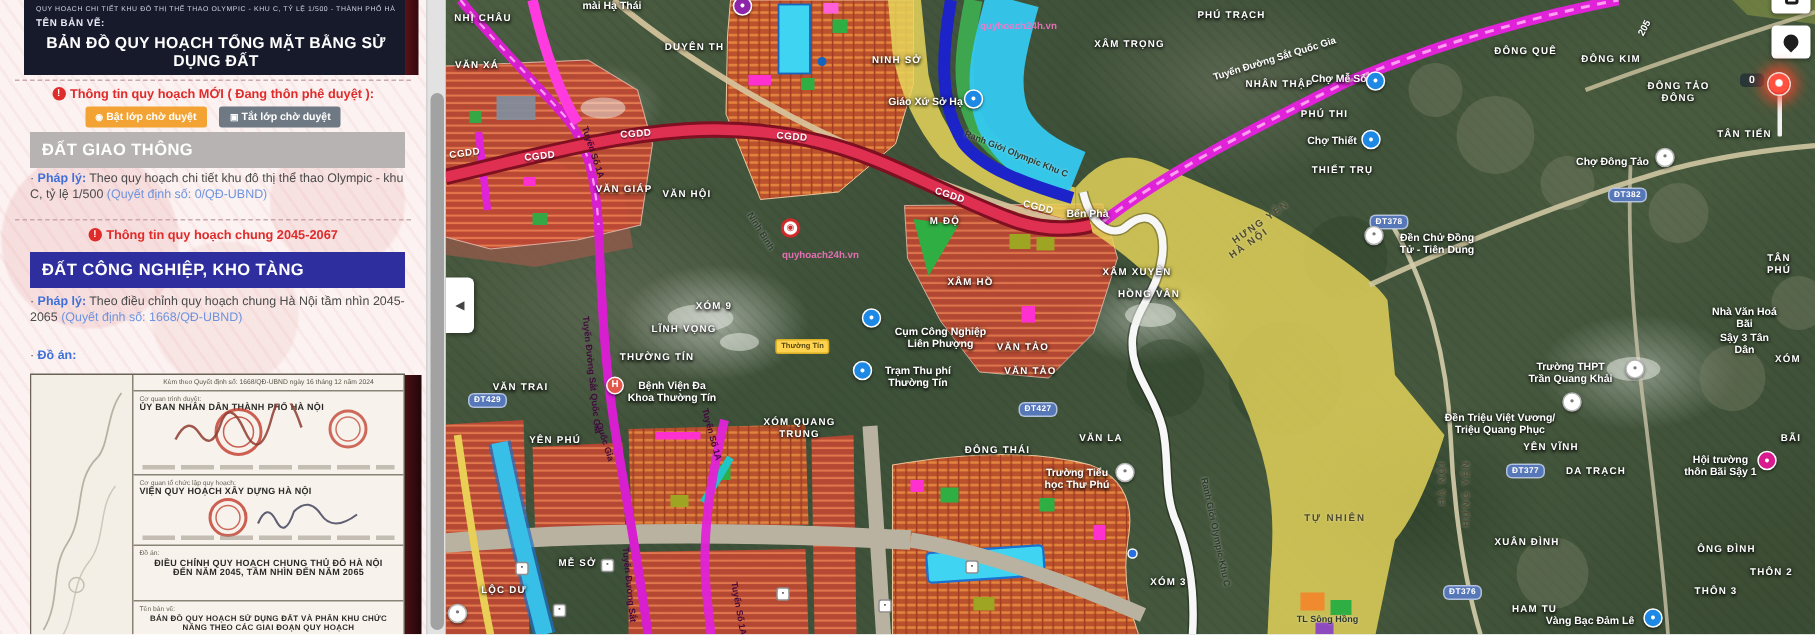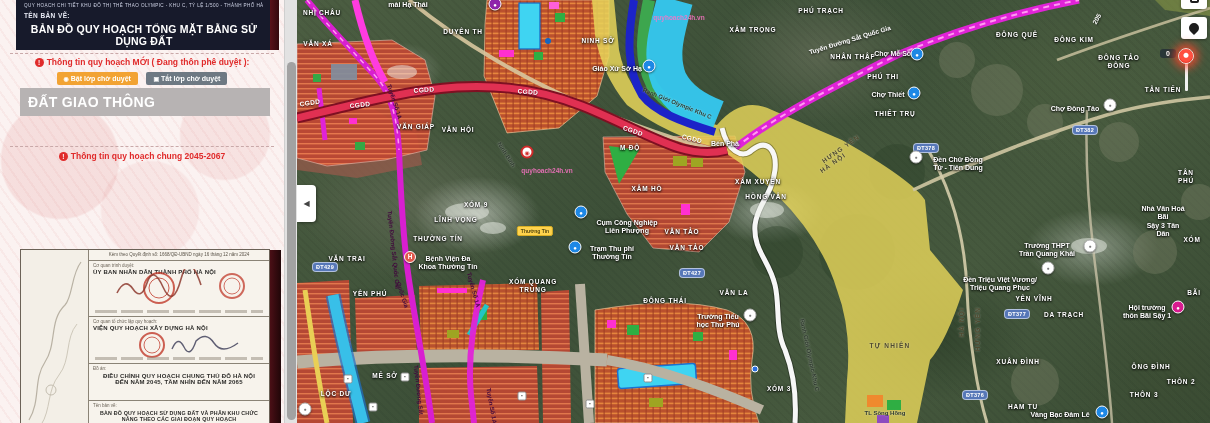--- a/index.html
+++ b/index.html
@@ -21,21 +21,21 @@
   .doc-head .dh-title{font-size:10.5px;font-weight:bold;letter-spacing:.2px;margin-top:4px;text-align:center}
   .red-strip-top{position:absolute;left:270px;top:0;width:9px;height:50px;background:linear-gradient(90deg,#5a1219,#33090d);z-index:4}
   .dashed{position:absolute;left:10px;width:264px;border-top:1px dashed #c9a9a9;z-index:2}
   .red-line{position:absolute;left:0;width:284px;text-align:center;color:#e02b2b;font-weight:bold;font-size:8.5px;z-index:2}
   .alert-ic{display:inline-block;width:9px;height:9px;line-height:9px;border-radius:50%;background:#e02b2b;color:#fff;font-size:6.5px;font-weight:bold;margin-right:3px;vertical-align:middle;text-align:center}
   .btn-row{position:absolute;left:0;top:69px;width:284px;text-align:center;z-index:2}
   .btn{display:inline-block;border:none;border-radius:2px;color:#fff;font-size:7px;font-weight:bold;padding:3px 7px;margin:0 2px;cursor:pointer;vertical-align:middle}
   .btn .bic{font-size:6px;margin-right:2px}
   .btn.orange{background:#f2a333}
   .btn.gray{background:#6e7983}
-  .sec-h{position:absolute;left:20px;width:250px;color:#fff;font-weight:bold;font-size:14px;padding:6px 8px;z-index:2;letter-spacing:.3px}
+  .sec-h{position:absolute;left:20px;width:250px;color:#fff;font-weight:bold;font-size:11px;padding:6px 8px;z-index:2;letter-spacing:.3px}
   .gray-h{background:#b7b3b3;top:88px}
   .navy-h{background:#2f2e9e;top:168px}
   .para{position:absolute;left:20px;width:250px;font-size:8.3px;color:#4a4a4a;line-height:1.35;z-index:2;margin:0}
   .para .lbl{color:#3f6fd8;font-weight:bold}
   .para .lnk{color:#6f94de}
   
   .doc-scan{position:absolute;left:20px;top:249px;width:250px;height:180px;background:#f7f3ec;border:1px solid #6b6257;z-index:2;display:flex;cursor:pointer}
   .doc-left{width:68px;border-right:1px solid #8a8376;position:relative;background:#f3efe7;overflow:hidden}
   .doc-right{flex:1;position:relative}
   .drow{border-bottom:1px solid #8a8376;position:relative;overflow:hidden}
@@ -123,26 +123,36 @@
 
     <div class="red-line" style="top:57px">
       <span class="alert-ic">!</span><span>Thông tin quy hoạch MỚI ( Đang thôn phê duyệt ):</span>
     </div>
     <div class="btn-row">
       <button class="btn orange"><span class="bic">◉</span><span>Bật lớp chờ duyệt</span></button>
       <button class="btn gray"><span class="bic">▣</span><span>Tắt lớp chờ duyệt</span></button>
     </div>
 
     <div class="sec-h gray-h">ĐẤT GIAO THÔNG</div>
+    <p class="para" style="top:113px">
+      <span>·</span> <span class="lbl">Pháp lý:</span><span> Theo quy hoạch chi tiết khu đô thị thể thao Olympic - khu C, tỷ lệ 1/500 </span><a class="lnk">(Quyết định số: 0/QĐ-UBND)</a>
+    </p>
     <div class="dashed" style="top:146px"></div>
 
     <div class="red-line" style="top:151px">
       <span class="alert-ic">!</span><span>Thông tin quy hoạch chung 2045-2067</span>
     </div>
 
+    <div class="sec-h navy-h">ĐẤT CÔNG NGHIỆP, KHO TÀNG</div>
+    <p class="para" style="top:195px">
+      <span>·</span> <span class="lbl">Pháp lý:</span><span> Theo điều chỉnh quy hoạch chung Hà Nội tầm nhìn 2045-2065 </span><a class="lnk">(Quyết định số: 1668/QĐ-UBND)</a>
+    </p>
+    <p class="para" style="top:231px">
+      <span>·</span> <span class="lbl">Đồ án:</span>
+    </p>
 
     <div class="doc-scan">
       <div class="doc-left">
         <svg width="68" height="180" viewBox="0 0 68 180">
           <path d="M8,170 C20,150 12,130 24,112 C36,94 28,70 44,55 C52,46 50,25 60,12" fill="none" stroke="#b9b2a4" stroke-width="1.2"></path>
           <path d="M20,175 C30,160 26,140 38,125 C50,110 44,88 56,74" fill="none" stroke="#cec8ba" stroke-width="1"></path>
           <circle cx="30" cy="140" r="5" fill="none" stroke="#c4beb0" stroke-width="1"></circle>
         </svg>
       </div>
       <div class="doc-right">

